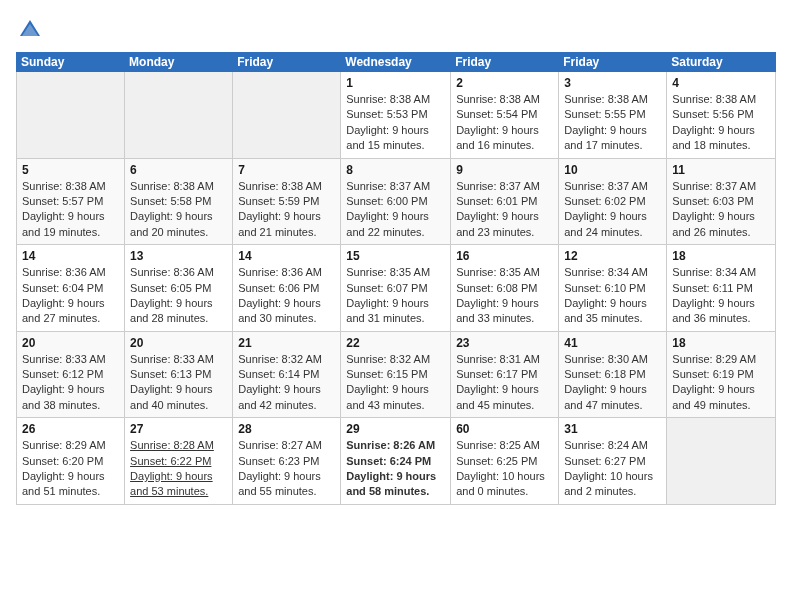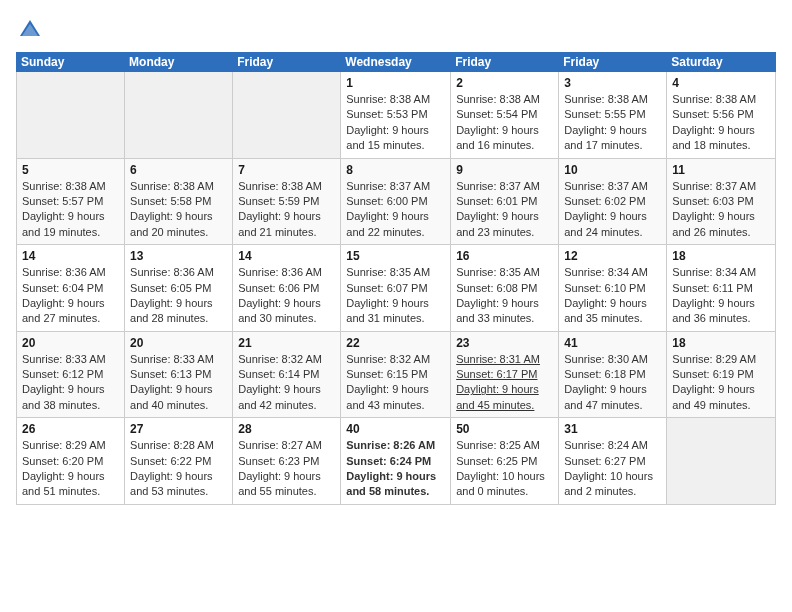--- a/index.html
+++ b/index.html
@@ -274,21 +274,21 @@
         </td>
         <td>
           <span class="day-number">22</span>
           <div class="day-content" style="white-space: pre-line;">Sunrise: 8:32 AM
 Sunset: 6:15 PM
 Daylight: 9 hours
 and 43 minutes.</div>
         </td>
         <td>
           <span class="day-number">23</span>
-          <div class="day-content" style="white-space: pre-line; text-decoration: underline;">Sunrise: 8:31 AM
+          <div class="day-content" style="white-space: pre-line;">Sunrise: 8:31 AM
 Sunset: 6:17 PM
 Daylight: 9 hours
 and 45 minutes.</div>
         </td>
         <td>
           <span class="day-number">41</span>
           <div class="day-content" style="white-space: pre-line;">Sunrise: 8:30 AM
 Sunset: 6:18 PM
 Daylight: 9 hours
 and 47 minutes.</div>
@@ -304,41 +304,41 @@
       <tr>
         <td>
           <span class="day-number">26</span>
           <div class="day-content" style="white-space: pre-line;">Sunrise: 8:29 AM
 Sunset: 6:20 PM
 Daylight: 9 hours
 and 51 minutes.</div>
         </td>
         <td>
           <span class="day-number">27</span>
-          <div class="day-content" style="white-space: pre-line;">Sunrise: 8:28 AM
+          <div class="day-content" style="white-space: pre-line; text-decoration: underline;">Sunrise: 8:28 AM
 Sunset: 6:22 PM
 Daylight: 9 hours
 and 53 minutes.</div>
         </td>
         <td>
           <span class="day-number">28</span>
           <div class="day-content" style="white-space: pre-line;">Sunrise: 8:27 AM
 Sunset: 6:23 PM
 Daylight: 9 hours
 and 55 minutes.</div>
         </td>
         <td>
-          <span class="day-number">40</span>
+          <span class="day-number">29</span>
           <div class="day-content" style="white-space: pre-line; font-weight: bold;">Sunrise: 8:26 AM
 Sunset: 6:24 PM
 Daylight: 9 hours
 and 58 minutes.</div>
         </td>
         <td>
-          <span class="day-number">50</span>
+          <span class="day-number">60</span>
           <div class="day-content" style="white-space: pre-line;">Sunrise: 8:25 AM
 Sunset: 6:25 PM
 Daylight: 10 hours
 and 0 minutes.</div>
         </td>
         <td>
           <span class="day-number">31</span>
           <div class="day-content" style="white-space: pre-line;">Sunrise: 8:24 AM
 Sunset: 6:27 PM
 Daylight: 10 hours

